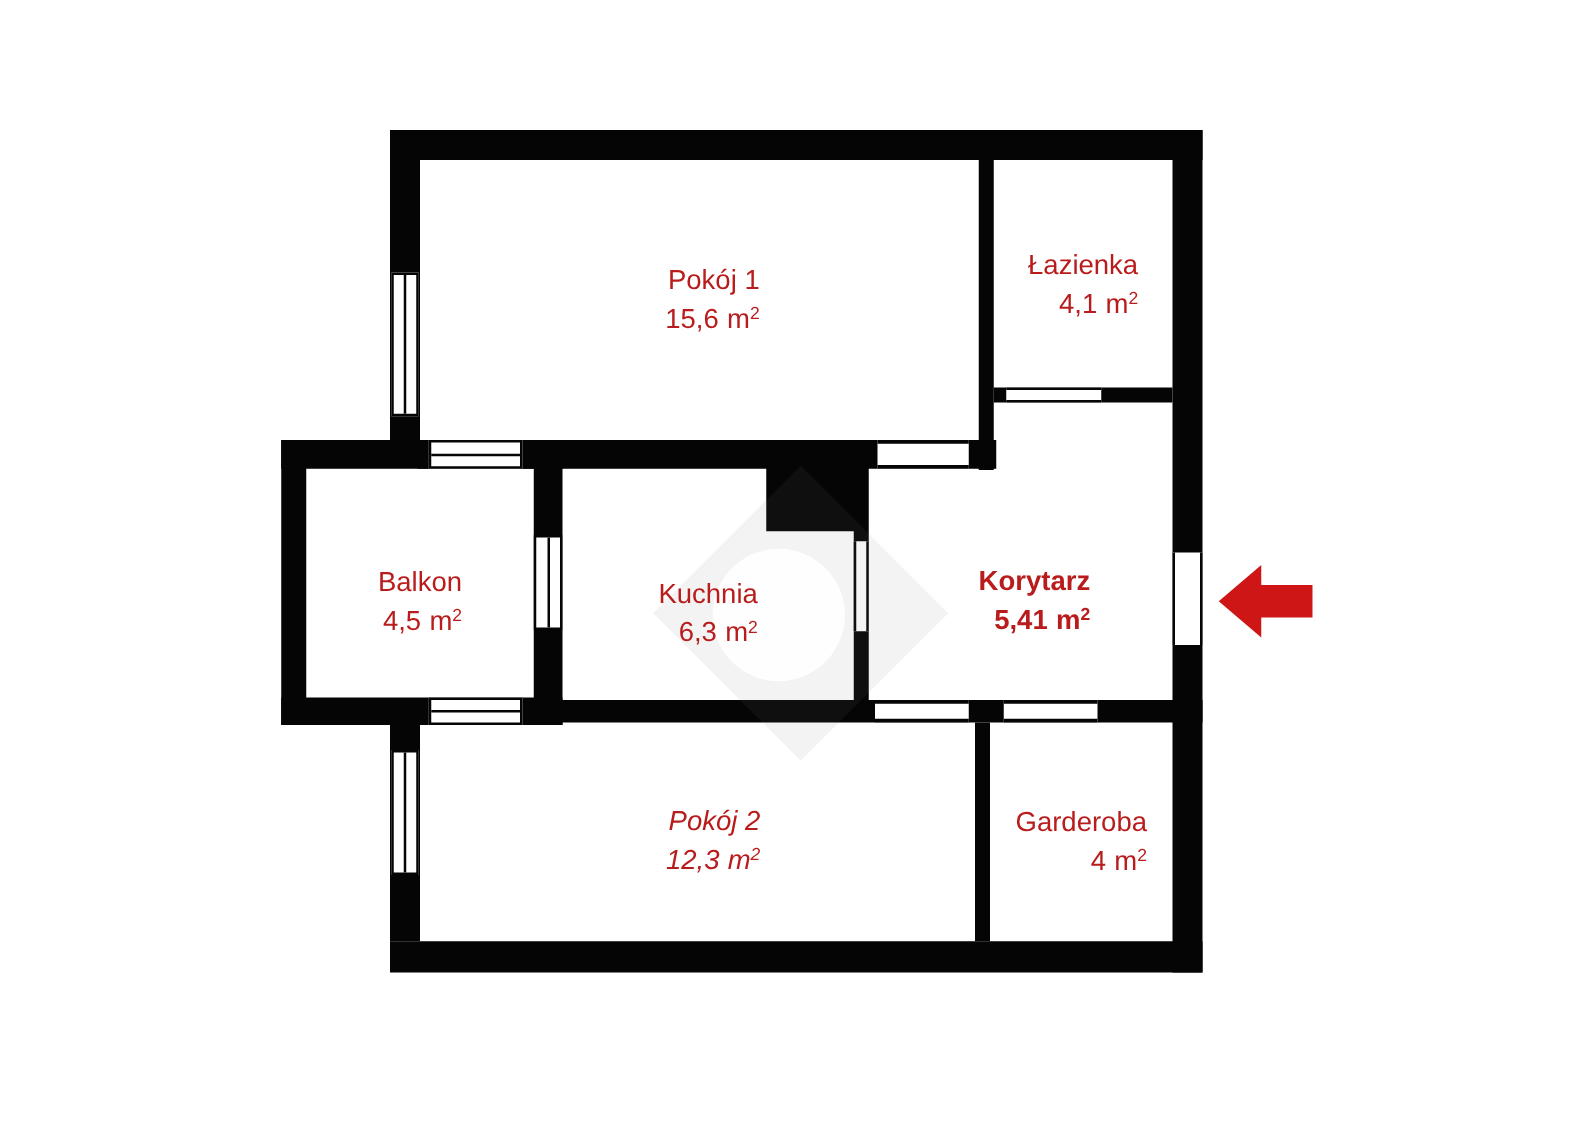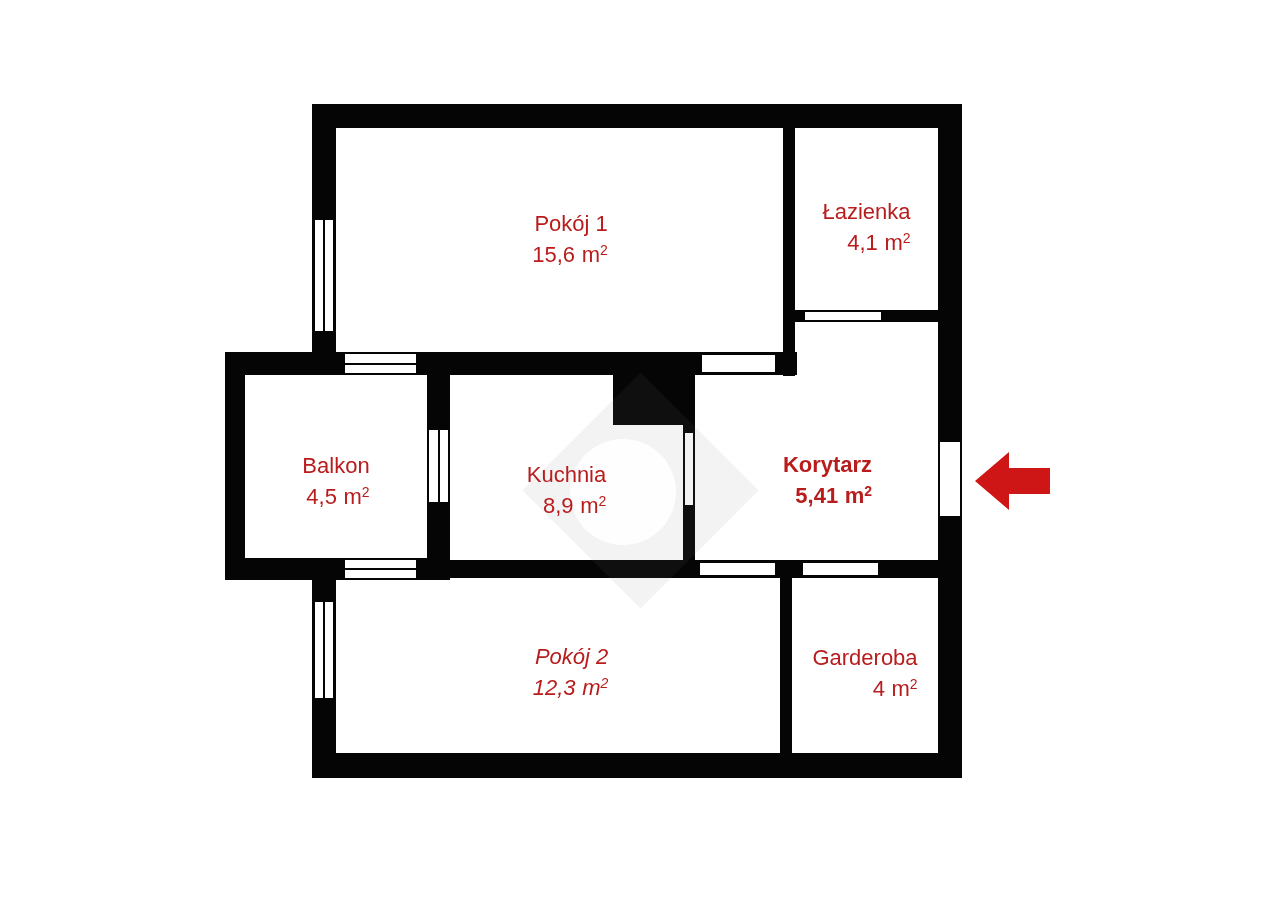--- a/index.html
+++ b/index.html
@@ -94,21 +94,21 @@
   <div class="room" style="left:245px;top:373px;width:182px;height:185px;padding-top:30px;box-sizing:border-box;">
     <div class="room-label">
       <div class="room-name">Balkon</div>
       <div class="room-area"><span>4,5</span><span class="unit">m</span><sup>2</sup></div>
     </div>
   </div>
 
   <div class="room" style="left:450px;top:375px;width:233px;height:185px;padding-top:44px;box-sizing:border-box;">
     <div class="room-label">
       <div class="room-name">Kuchnia</div>
-      <div class="room-area"><span>8,9</span><span class="unit">m</span><sup>2</sup></div>
+      <div class="room-area"><span>6,3</span><span class="unit">m</span><sup>2</sup></div>
     </div>
   </div>
 
   <div class="room" style="left:695px;top:322px;width:243px;height:238px;padding-top:78px;padding-left:22px;box-sizing:border-box;font-weight:bold;">
     <div class="room-label">
       <div class="room-name">Korytarz</div>
       <div class="room-area"><span>5,41</span><span class="unit">m</span><sup>2</sup></div>
     </div>
   </div>
 

